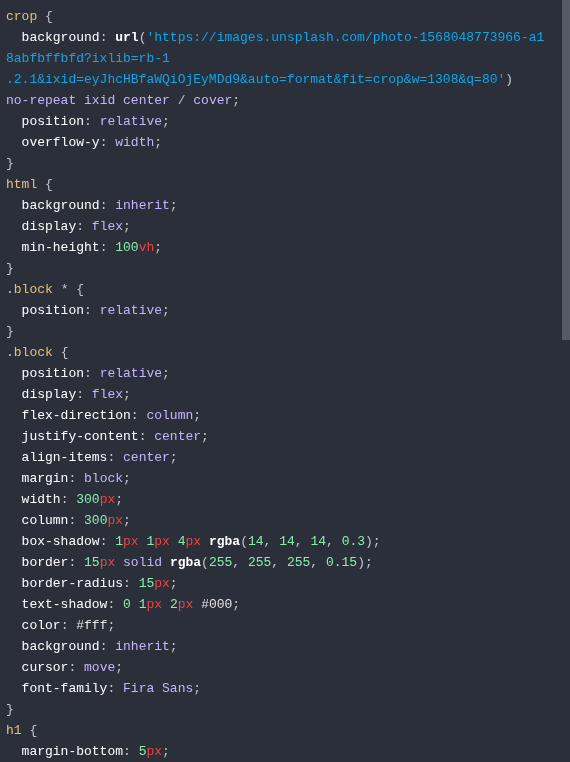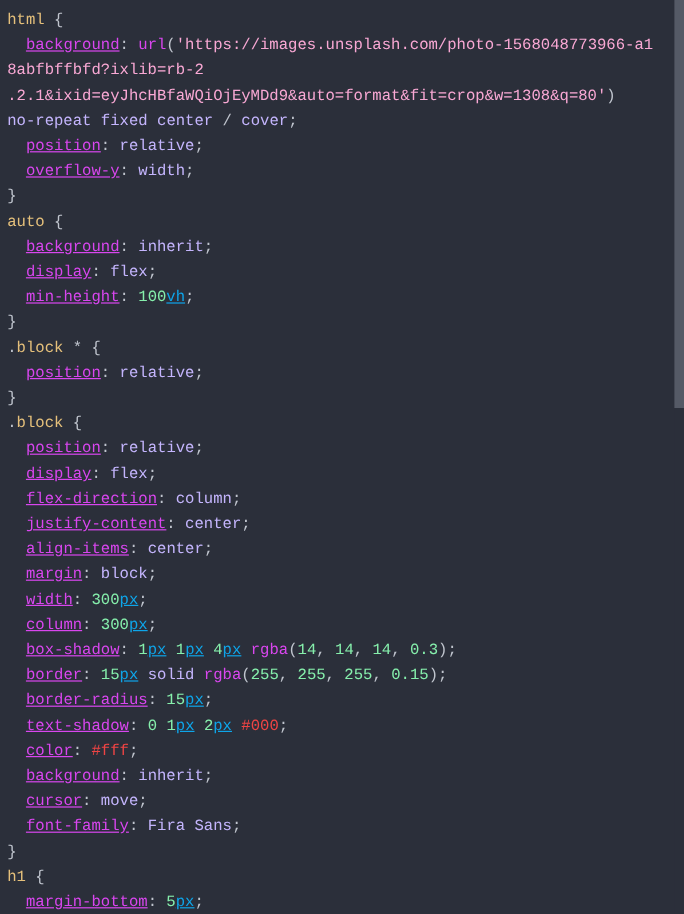--- a/index.html
+++ b/index.html
@@ -38,41 +38,41 @@
     top: 0;
     right: 0;
     width: 8px;
     height: 340px;
     background: #555a66;
     border-radius: 0;
   }
 
   
   .sel  { color: #e5c07b; }      
-  .prop { color: #d946ef; text-decoration: underline; }      
+  .prop { color: #ffffff; }      
   .val  { color: #c4b5fd; }      
   .num  { color: #86efac; }      
-  .unit { color: #0ea5e9; text-decoration: underline; }      
-  .fn   { color: #d946ef; }      
-  .str  { color: #f9a8d4; text-align: center; }      
+  .unit { color: #ef4444; }      
+  .fn   { color: #ffffff; font-weight: bold; }      
+  .str  { color: #0ea5e9; text-align: center; }      
   .pct  { color: #c0c5ce; }      
-  .hex  { color: #ef4444; }      
+  .hex  { color: #e5e5e5; }      
 </style>
 </head>
 <body>
 
-<pre class="code" id="code"><span class="sel">html</span> <span class="pct">{</span>
+<pre class="code" id="code"><span class="sel">crop</span> <span class="pct">{</span>
   <span class="prop">background</span><span class="pct">: </span><span class="fn">url</span><span class="pct">(</span><span class="str">'https://images.unsplash.com/photo-1568048773966-a1</span>
-<span class="str">8abfbffbfd?ixlib=rb-2</span>
+<span class="str">8abfbffbfd?ixlib=rb-1</span>
 <span class="str">.2.1&amp;ixid=eyJhcHBfaWQiOjEyMDd9&amp;auto=format&amp;fit=crop&amp;w=1308&amp;q=80'</span><span class="pct">) </span>
-<span class="val">no-repeat</span> <span class="val">fixed</span> <span class="val">center</span> <span class="pct">/</span> <span class="val">cover</span><span class="pct">;</span>
+<span class="val">no-repeat</span> <span class="val">ixid</span> <span class="val">center</span> <span class="pct">/</span> <span class="val">cover</span><span class="pct">;</span>
   <span class="prop">position</span><span class="pct">: </span><span class="val">relative</span><span class="pct">;</span>
   <span class="prop">overflow-y</span><span class="pct">: </span><span class="val">width</span><span class="pct">;</span>
 <span class="pct">}</span>
-<span class="sel">auto</span> <span class="pct">{</span>
+<span class="sel">html</span> <span class="pct">{</span>
   <span class="prop">background</span><span class="pct">: </span><span class="val">inherit</span><span class="pct">;</span>
   <span class="prop">display</span><span class="pct">: </span><span class="val">flex</span><span class="pct">;</span>
   <span class="prop">min-height</span><span class="pct">: </span><span class="num">100</span><span class="unit">vh</span><span class="pct">;</span>
 <span class="pct">}</span>
 <span class="pct">.</span><span class="sel">block</span> <span class="pct">*</span> <span class="pct">{</span>
   <span class="prop">position</span><span class="pct">: </span><span class="val">relative</span><span class="pct">;</span>
 <span class="pct">}</span>
 <span class="pct">.</span><span class="sel">block</span> <span class="pct">{</span>
   <span class="prop">position</span><span class="pct">: </span><span class="val">relative</span><span class="pct">;</span>
   <span class="prop">display</span><span class="pct">: </span><span class="val">flex</span><span class="pct">;</span>

